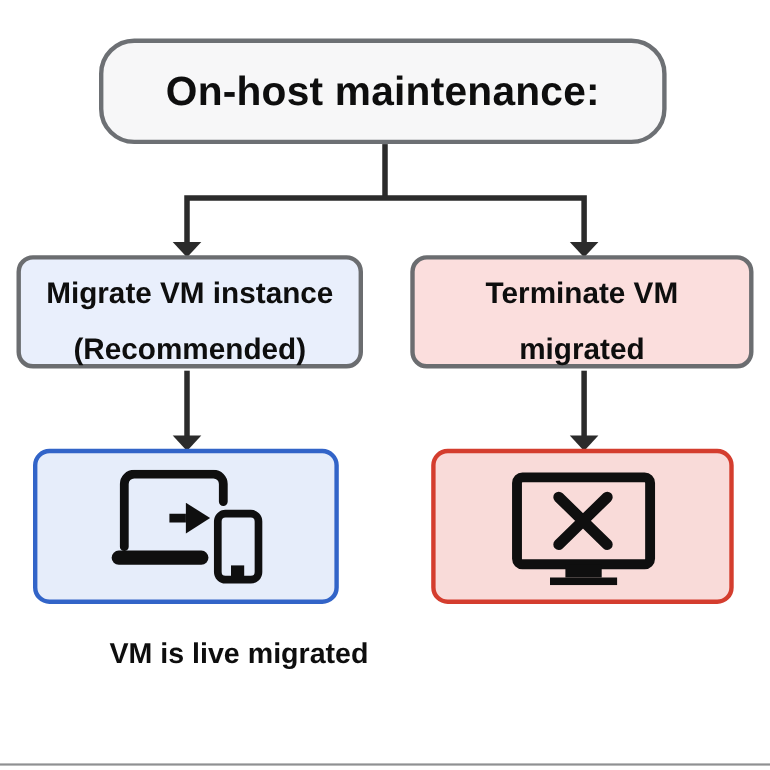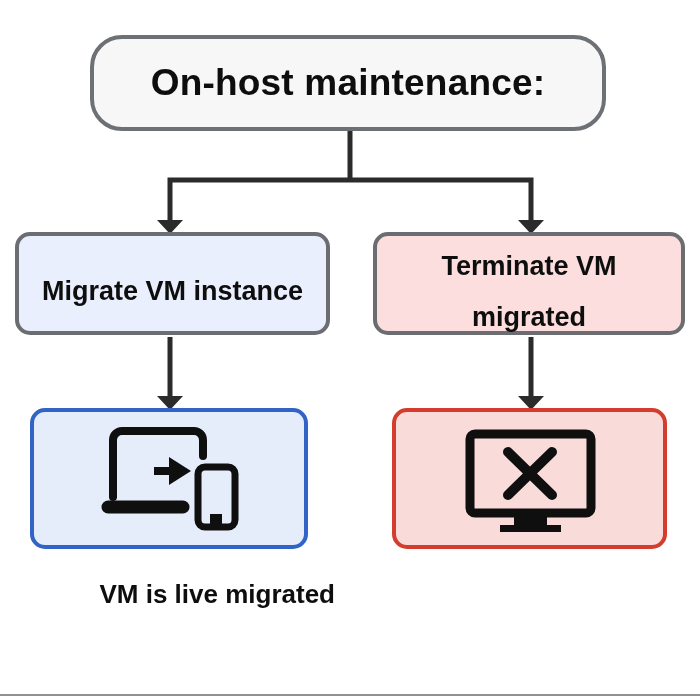--- a/index.html
+++ b/index.html
@@ -80,20 +80,21 @@
       <polygon points="518,396 544,396 531,410"></polygon>
     </g>
   </svg>
 
   <div class="node root-node">
     <span>On-host maintenance:</span>
   </div>
 
   <div class="node option-node option-migrate">
     <span class="line-block">Migrate VM instance</span>
+    <span class="line-block">(Recommended)</span>
   </div>
   <div class="node option-node option-terminate">
     <span class="line-block">Terminate VM</span>
     <span class="line-block">migrated</span>
   </div>
 
   <div class="node icon-node icon-migrate">
     <svg viewBox="0 0 140 104" width="140" height="104" aria-hidden="true">
       <g fill="none" stroke="#0f0f0f">
         <path d="M14 70 V13 a9 9 0 0 1 9 -9 h72 a9 9 0 0 1 9 9 v16" stroke-width="8" stroke-linecap="round"></path>

